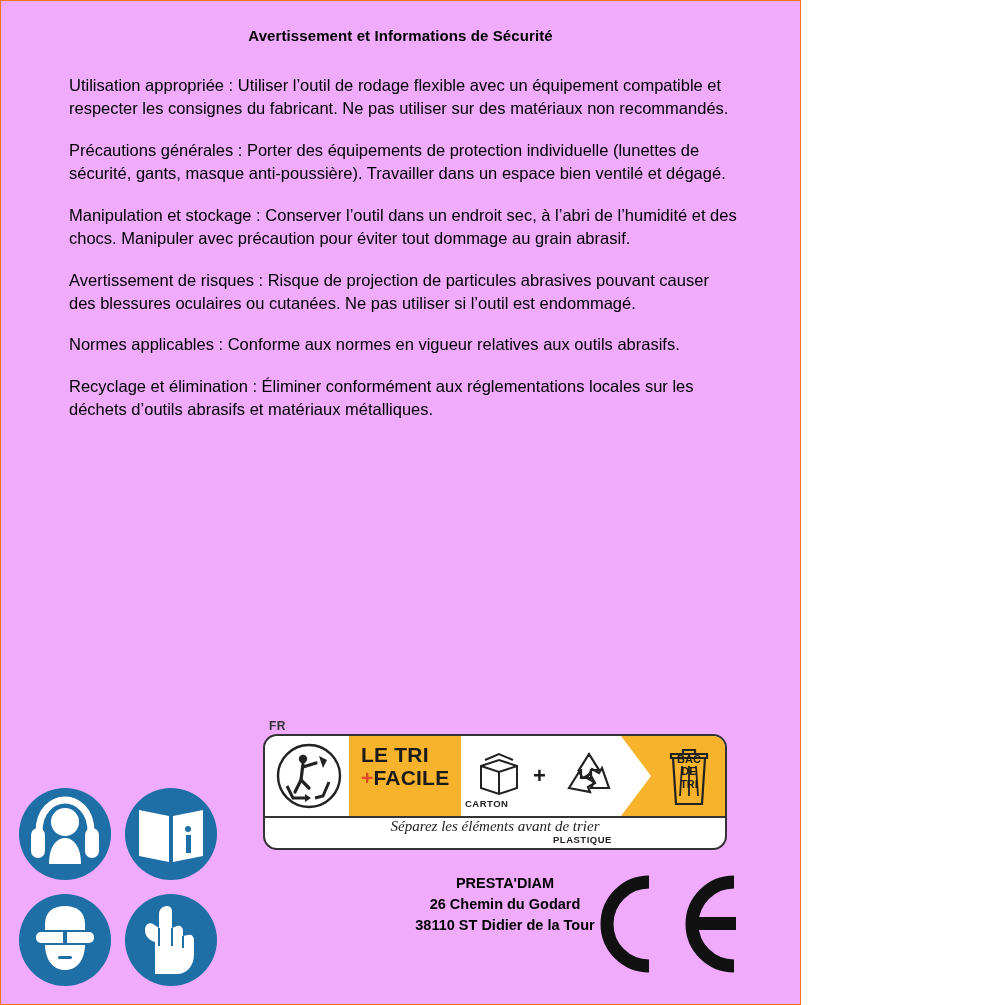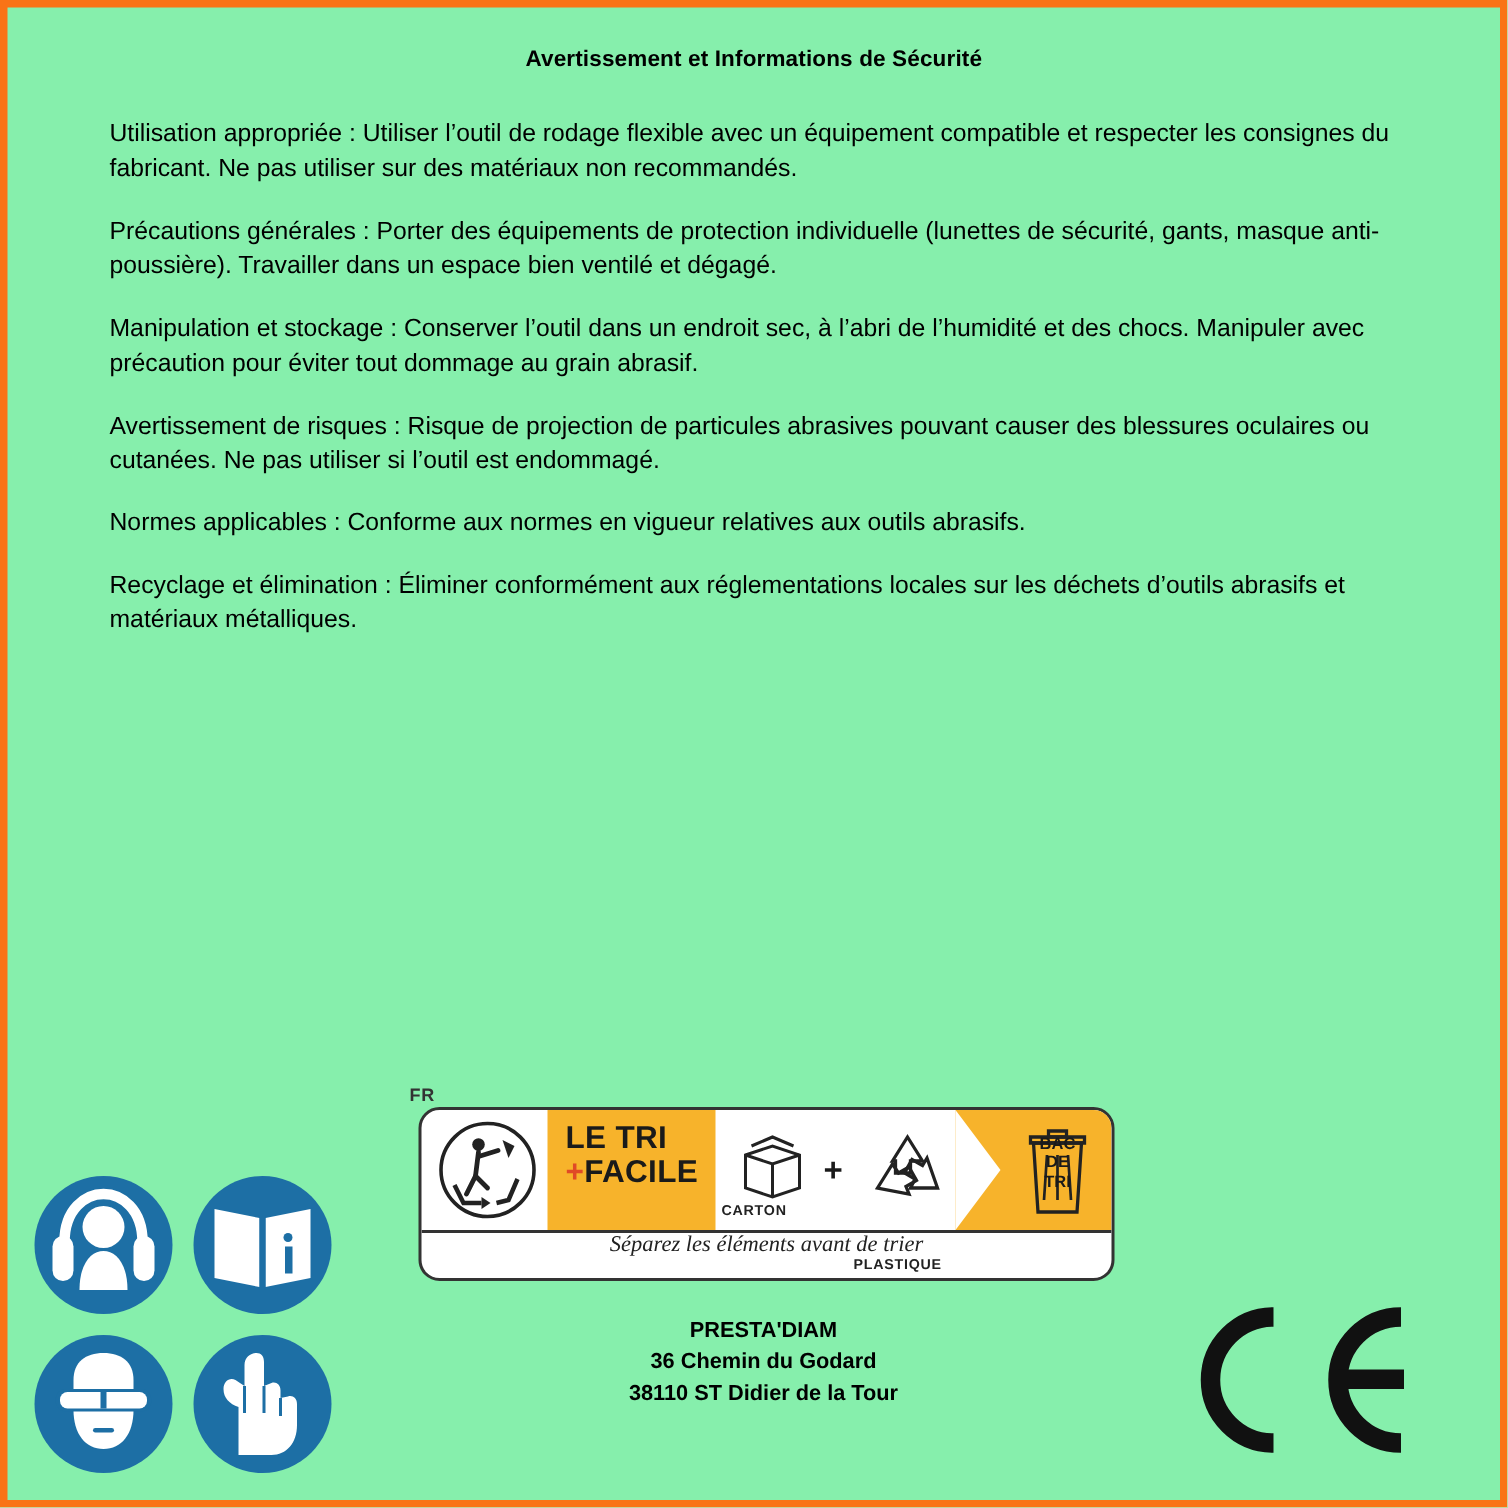--- a/index.html
+++ b/index.html
@@ -10,24 +10,24 @@
     width: 1005px;
     height: 1005px;
     background: #ffffff;
     font-family: "Liberation Sans", sans-serif;
     color: #000000;
     overflow: hidden;
   }
   .page {
     position: relative;
     box-sizing: border-box;
-    width: 1005px;
+    width: 801px;
     height: 1005px;
-    border: 5px solid #f97316;
-    background: #86efac;
+    border: 1px solid #f97316;
+    background: #f0abfc;
   }
   .doc-title {
     text-align: center;
     font-size: 15px;
     font-weight: bold;
     margin-top: 26px;
     letter-spacing: 0.1px;
   }
   .body-text {
     margin: 0;
@@ -76,21 +76,21 @@
     position: absolute;
     left: 6px;
     top: 0px;
     font-size: 12px;
     font-weight: bold;
     color: #333;
     letter-spacing: 0.5px;
   }
   .tri-box {
     position: absolute;
-    left: 12px;
+    left: 0;
     top: 15px;
     width: 460px;
     height: 112px;
     border: 2px solid #333;
     border-radius: 14px;
     background: #ffffff;
     overflow: hidden;
   }
   .tri-yellow {
     position: absolute;
@@ -322,21 +322,21 @@
         <span>TRI</span>
       </div>
 
       <div class="tri-sep"></div>
       <div class="tri-slogan">Séparez les éléments avant de trier</div>
     </div>
   </div>
 
   <div class="resp-block">
     <div>PRESTA'DIAM</div>
-    <div>36 Chemin du Godard</div>
+    <div>26 Chemin du Godard</div>
     <div>38110 ST Didier de la Tour</div>
   </div>
 
   <div class="ce-mark">
     <svg viewBox="0 0 150 104" xmlns="http://www.w3.org/2000/svg">
       <path d="M57 10 A42 42 0 1 0 57 94" fill="none" stroke="#111" stroke-width="13"></path>
       <path d="M142 10 A42 42 0 1 0 142 94" fill="none" stroke="#111" stroke-width="13"></path>
       <rect x="100" y="45" width="44" height="13" fill="#111"></rect>
     </svg>
   </div>

